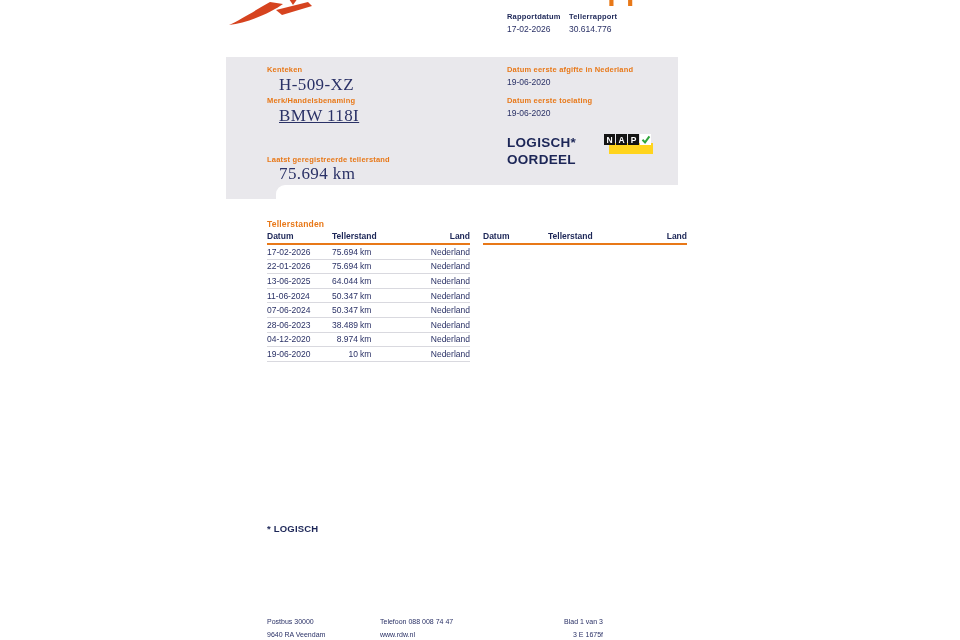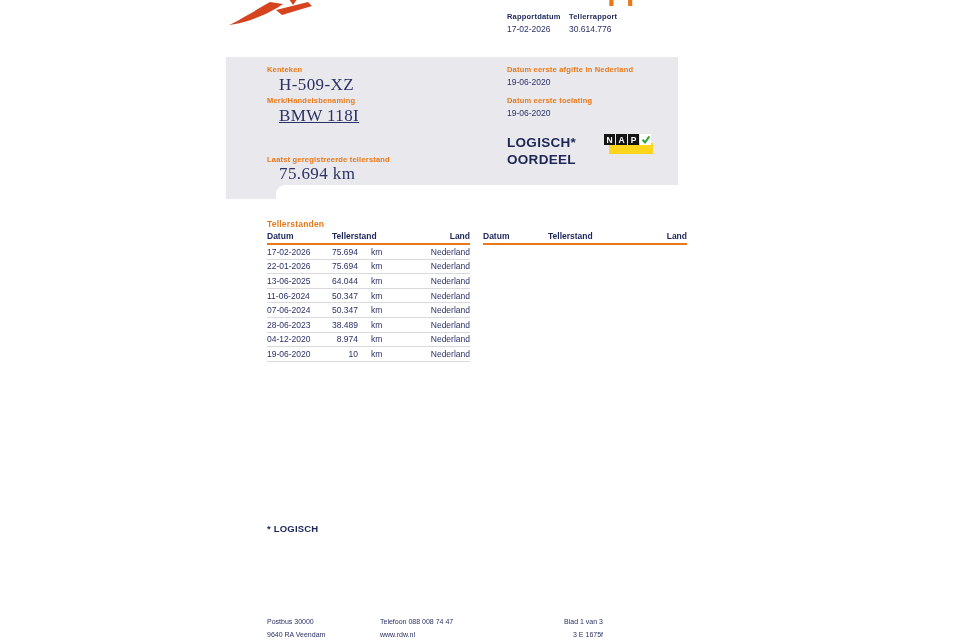--- a/index.html
+++ b/index.html
@@ -54,21 +54,21 @@
   .thead { display:flex; font-weight:bold; color:#1C2657; padding-bottom:2px;
            border-bottom:2px solid #E87818; }
   .th-datum { width:65px; }
   .th-tell  { flex:1; text-align:left; }
   .th-land  { text-align:right; }
   .trow { display:flex; align-items:center; height:13.6px;
           border-bottom:1px solid #D9D9DF; }
   .c-datum { width:65px; }
   .c-tell  { width:62px; }
   .c-tell .num { display:inline-block; width:26px; text-align:right; }
-  .c-tell .unit { margin-left:13px; }
+  .c-tell .unit { margin-left:2px; }
   .c-land  { flex:1; text-align:right; }
 
   
   .footnote-title { position:absolute; left:267px; top:523px; font-size:9.5px;
                     font-weight:bold; color:#1C2657; letter-spacing:0.2px; }
   .footnote-text { position:absolute; left:267px; top:538px; width:400px;
                    font-size:8.5px; line-height:15.5px; color:#E87818; }
 
   
   .footer-col { position:absolute; top:616px; font-size:7px; color:#2A3166; line-height:12.5px; }

